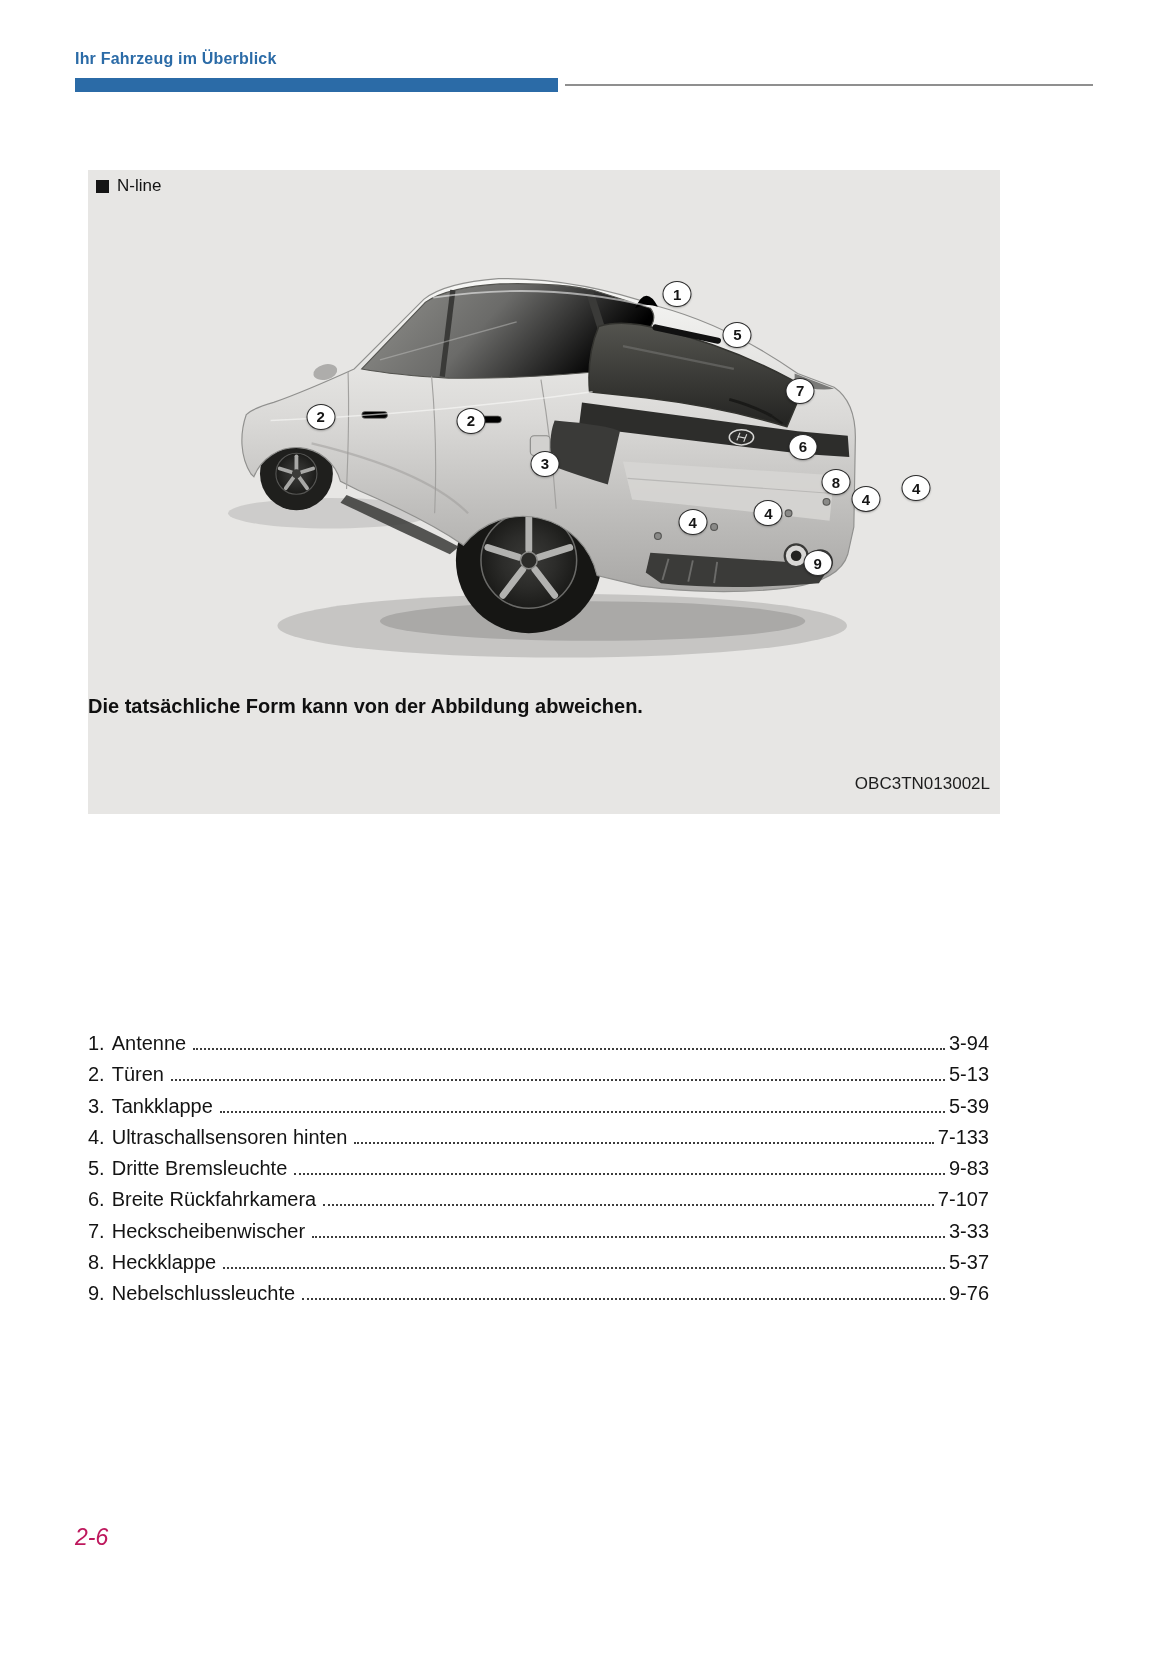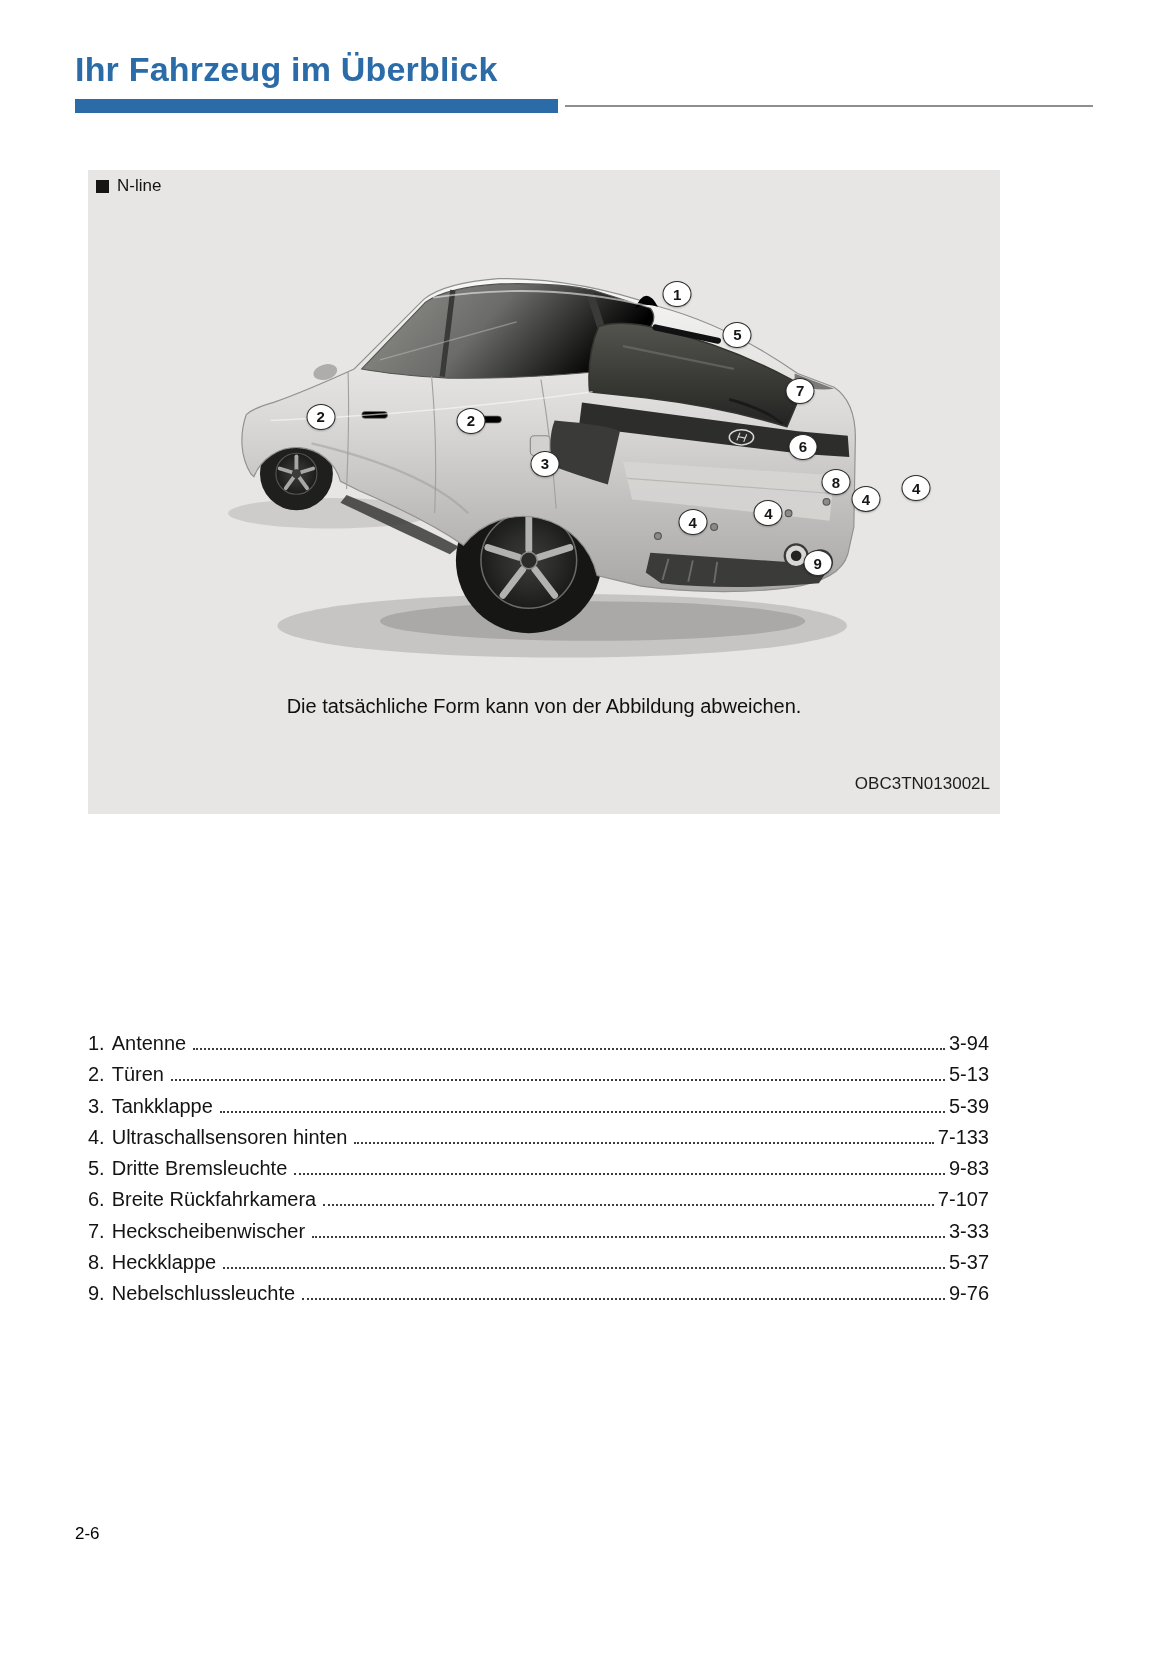--- a/index.html
+++ b/index.html
@@ -19,21 +19,21 @@
 
   
   .header {
     position: absolute;
     left: 75px;
     top: 50px;
     width: 1018px;
   }
   .header-title {
     color: var(--accent, #2b6ba7);
-    font-size: 34px;
+    font-size: 16px;
     font-weight: bold;
     letter-spacing: 0.2px;
   }
   .header-rule {
     display: flex;
     align-items: center;
     margin-top: 10px;
   }
   .header-bar {
     width: 483px;
@@ -98,23 +98,22 @@
     font-weight: bold;
     color: #151515;
     transform: translate(-50%, -50%);
     box-shadow: 0 1px 2px rgba(0,0,0,0.25);
   }
   .figure-caption {
     position: absolute;
     left: 0;
     right: 0;
     bottom: 96px;
-    text-align: center;
     font-size: 20px;
-    font-weight: normal;
+    font-weight: bold;
     color: #101010;
     z-index: 5;
   }
   .figure-code {
     position: absolute;
     right: 10px;
     bottom: 20px;
     font-size: 17px;
     color: #1d1d1d;
     z-index: 5;
@@ -144,22 +143,23 @@
     min-width: 30px;
   }
   .toc-page {
     white-space: nowrap;
   }
 
   .page-number {
     position: absolute;
     left: 75px;
     top: 1524px;
-    font-size: 17px;
-    color: #000000;
+    font-size: 23px;
+    color: #be185d;
+    font-style: italic;
   }
 </style>
 </head>
 <body>
 
 <div class="page">
 
   <div class="header">
     <div class="header-title">Ihr Fahrzeug im Überblick</div>
     <div class="header-rule">

